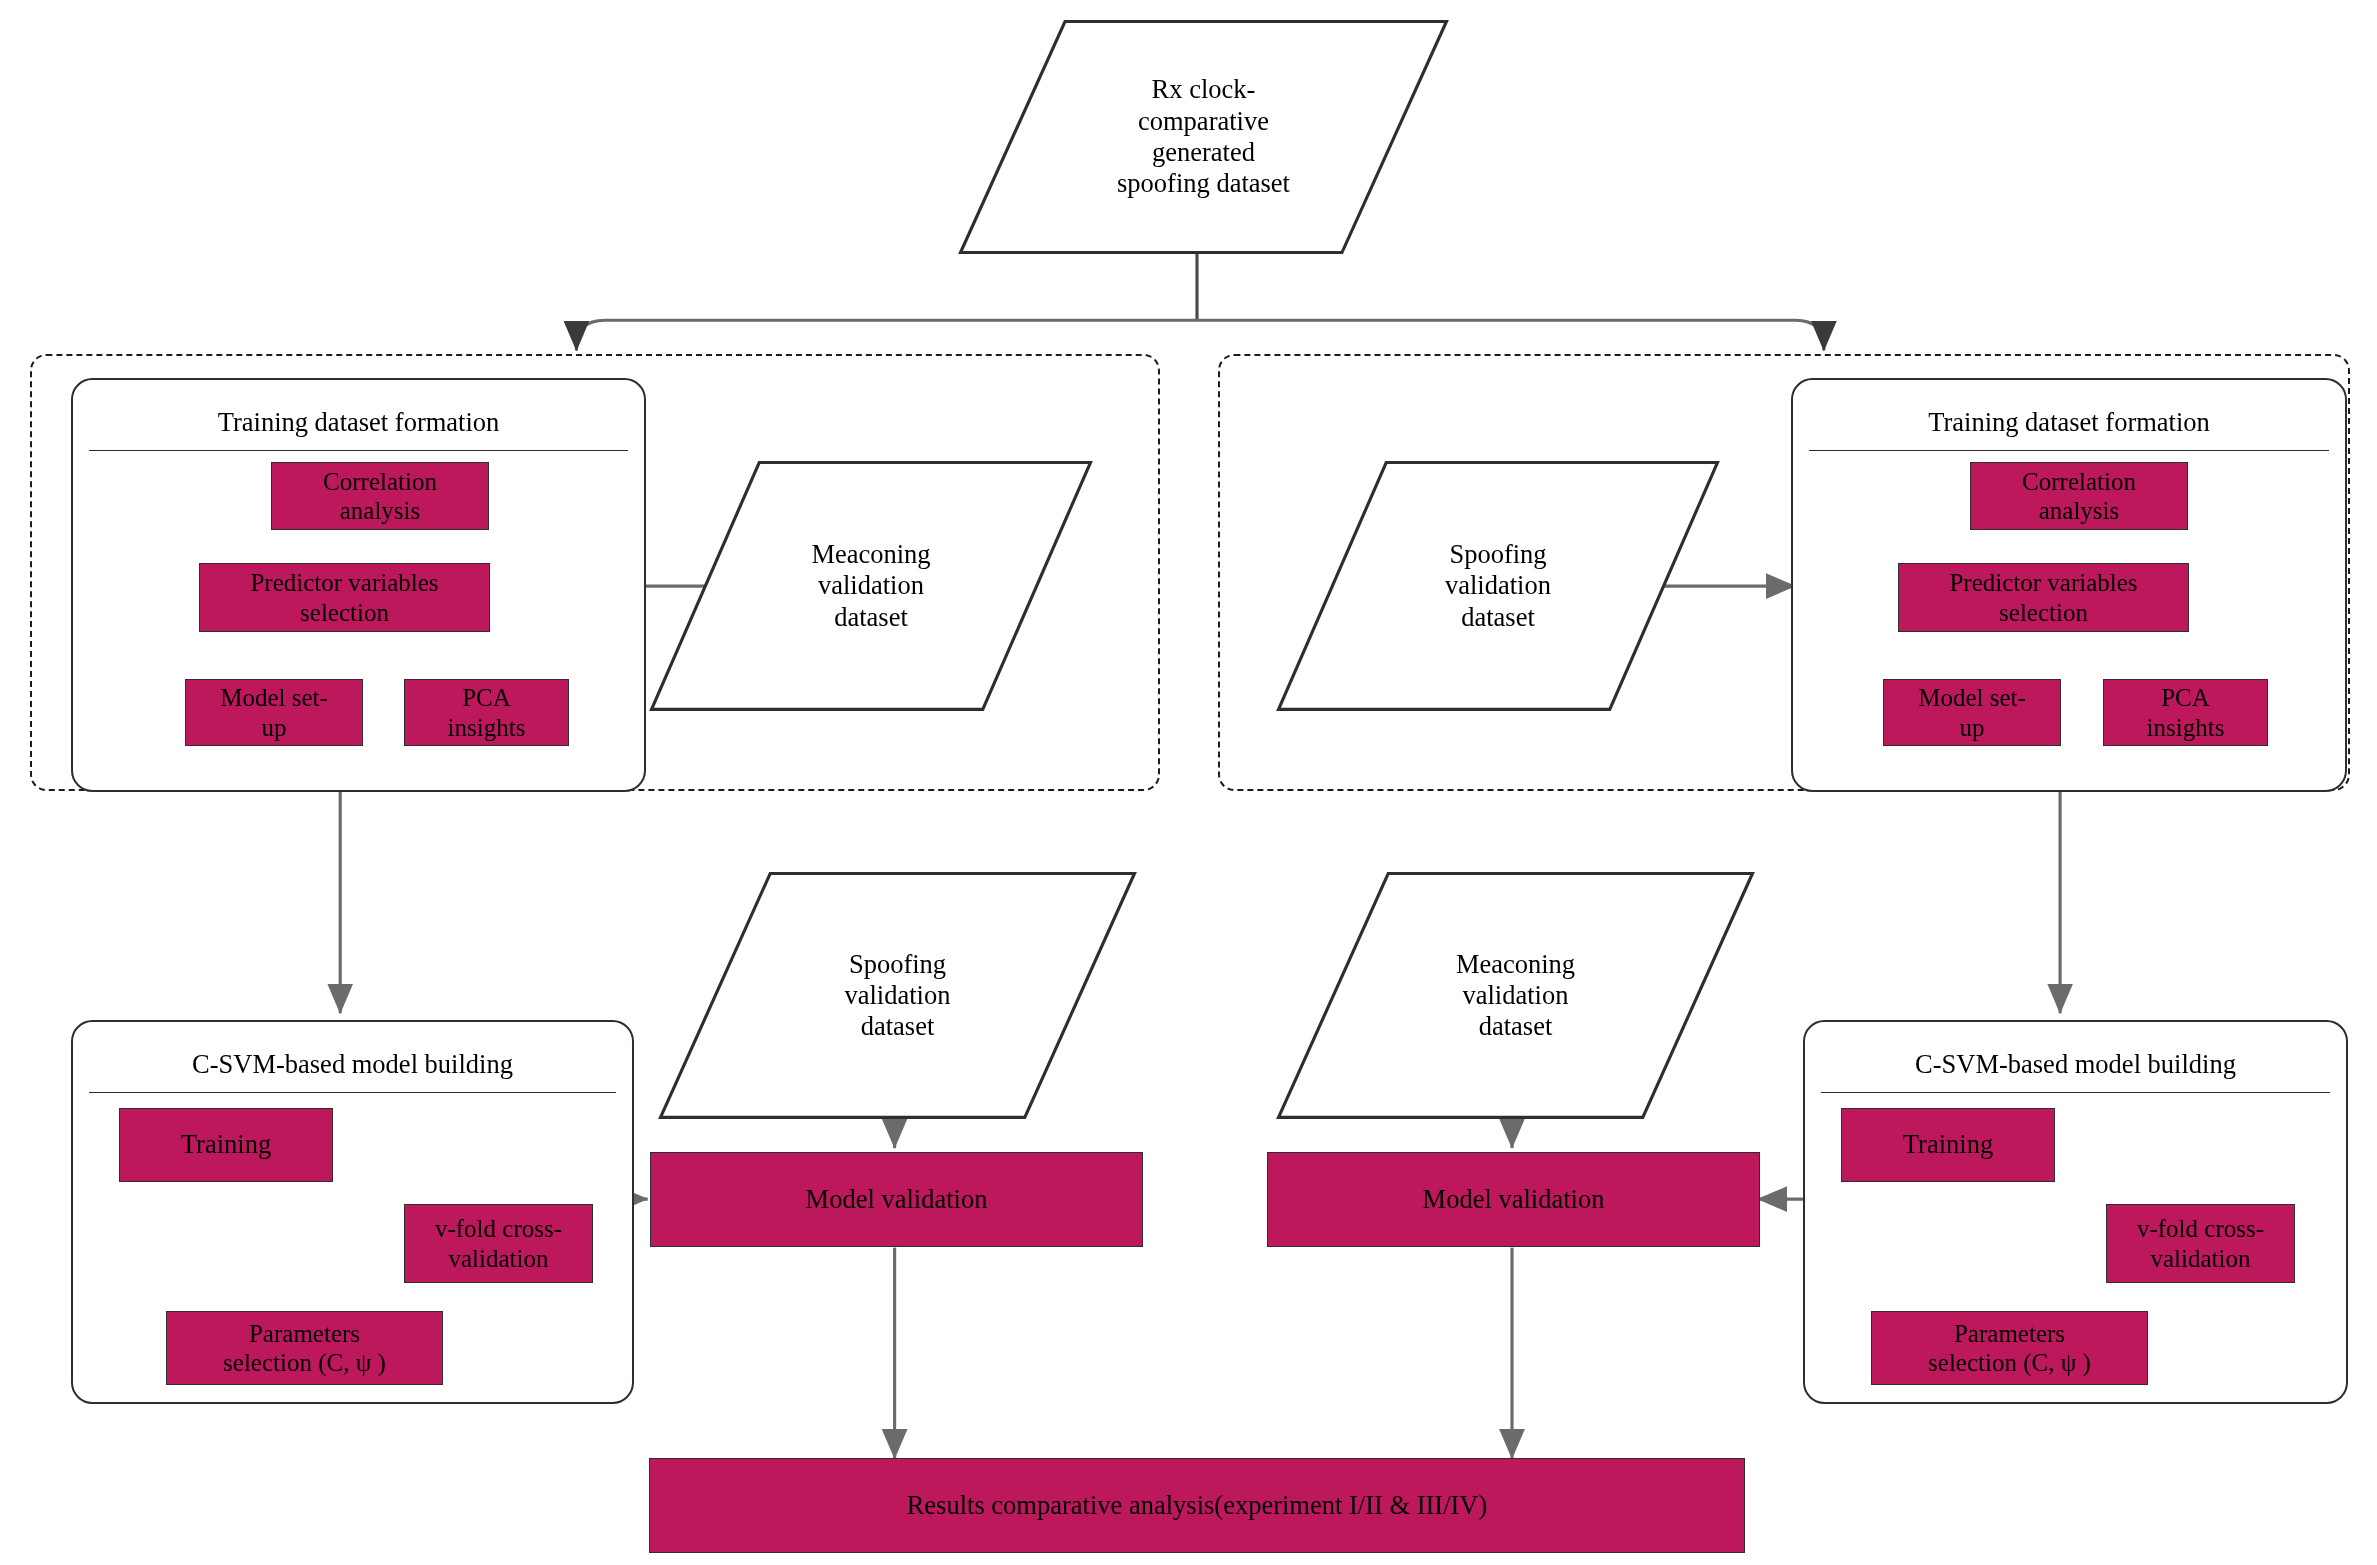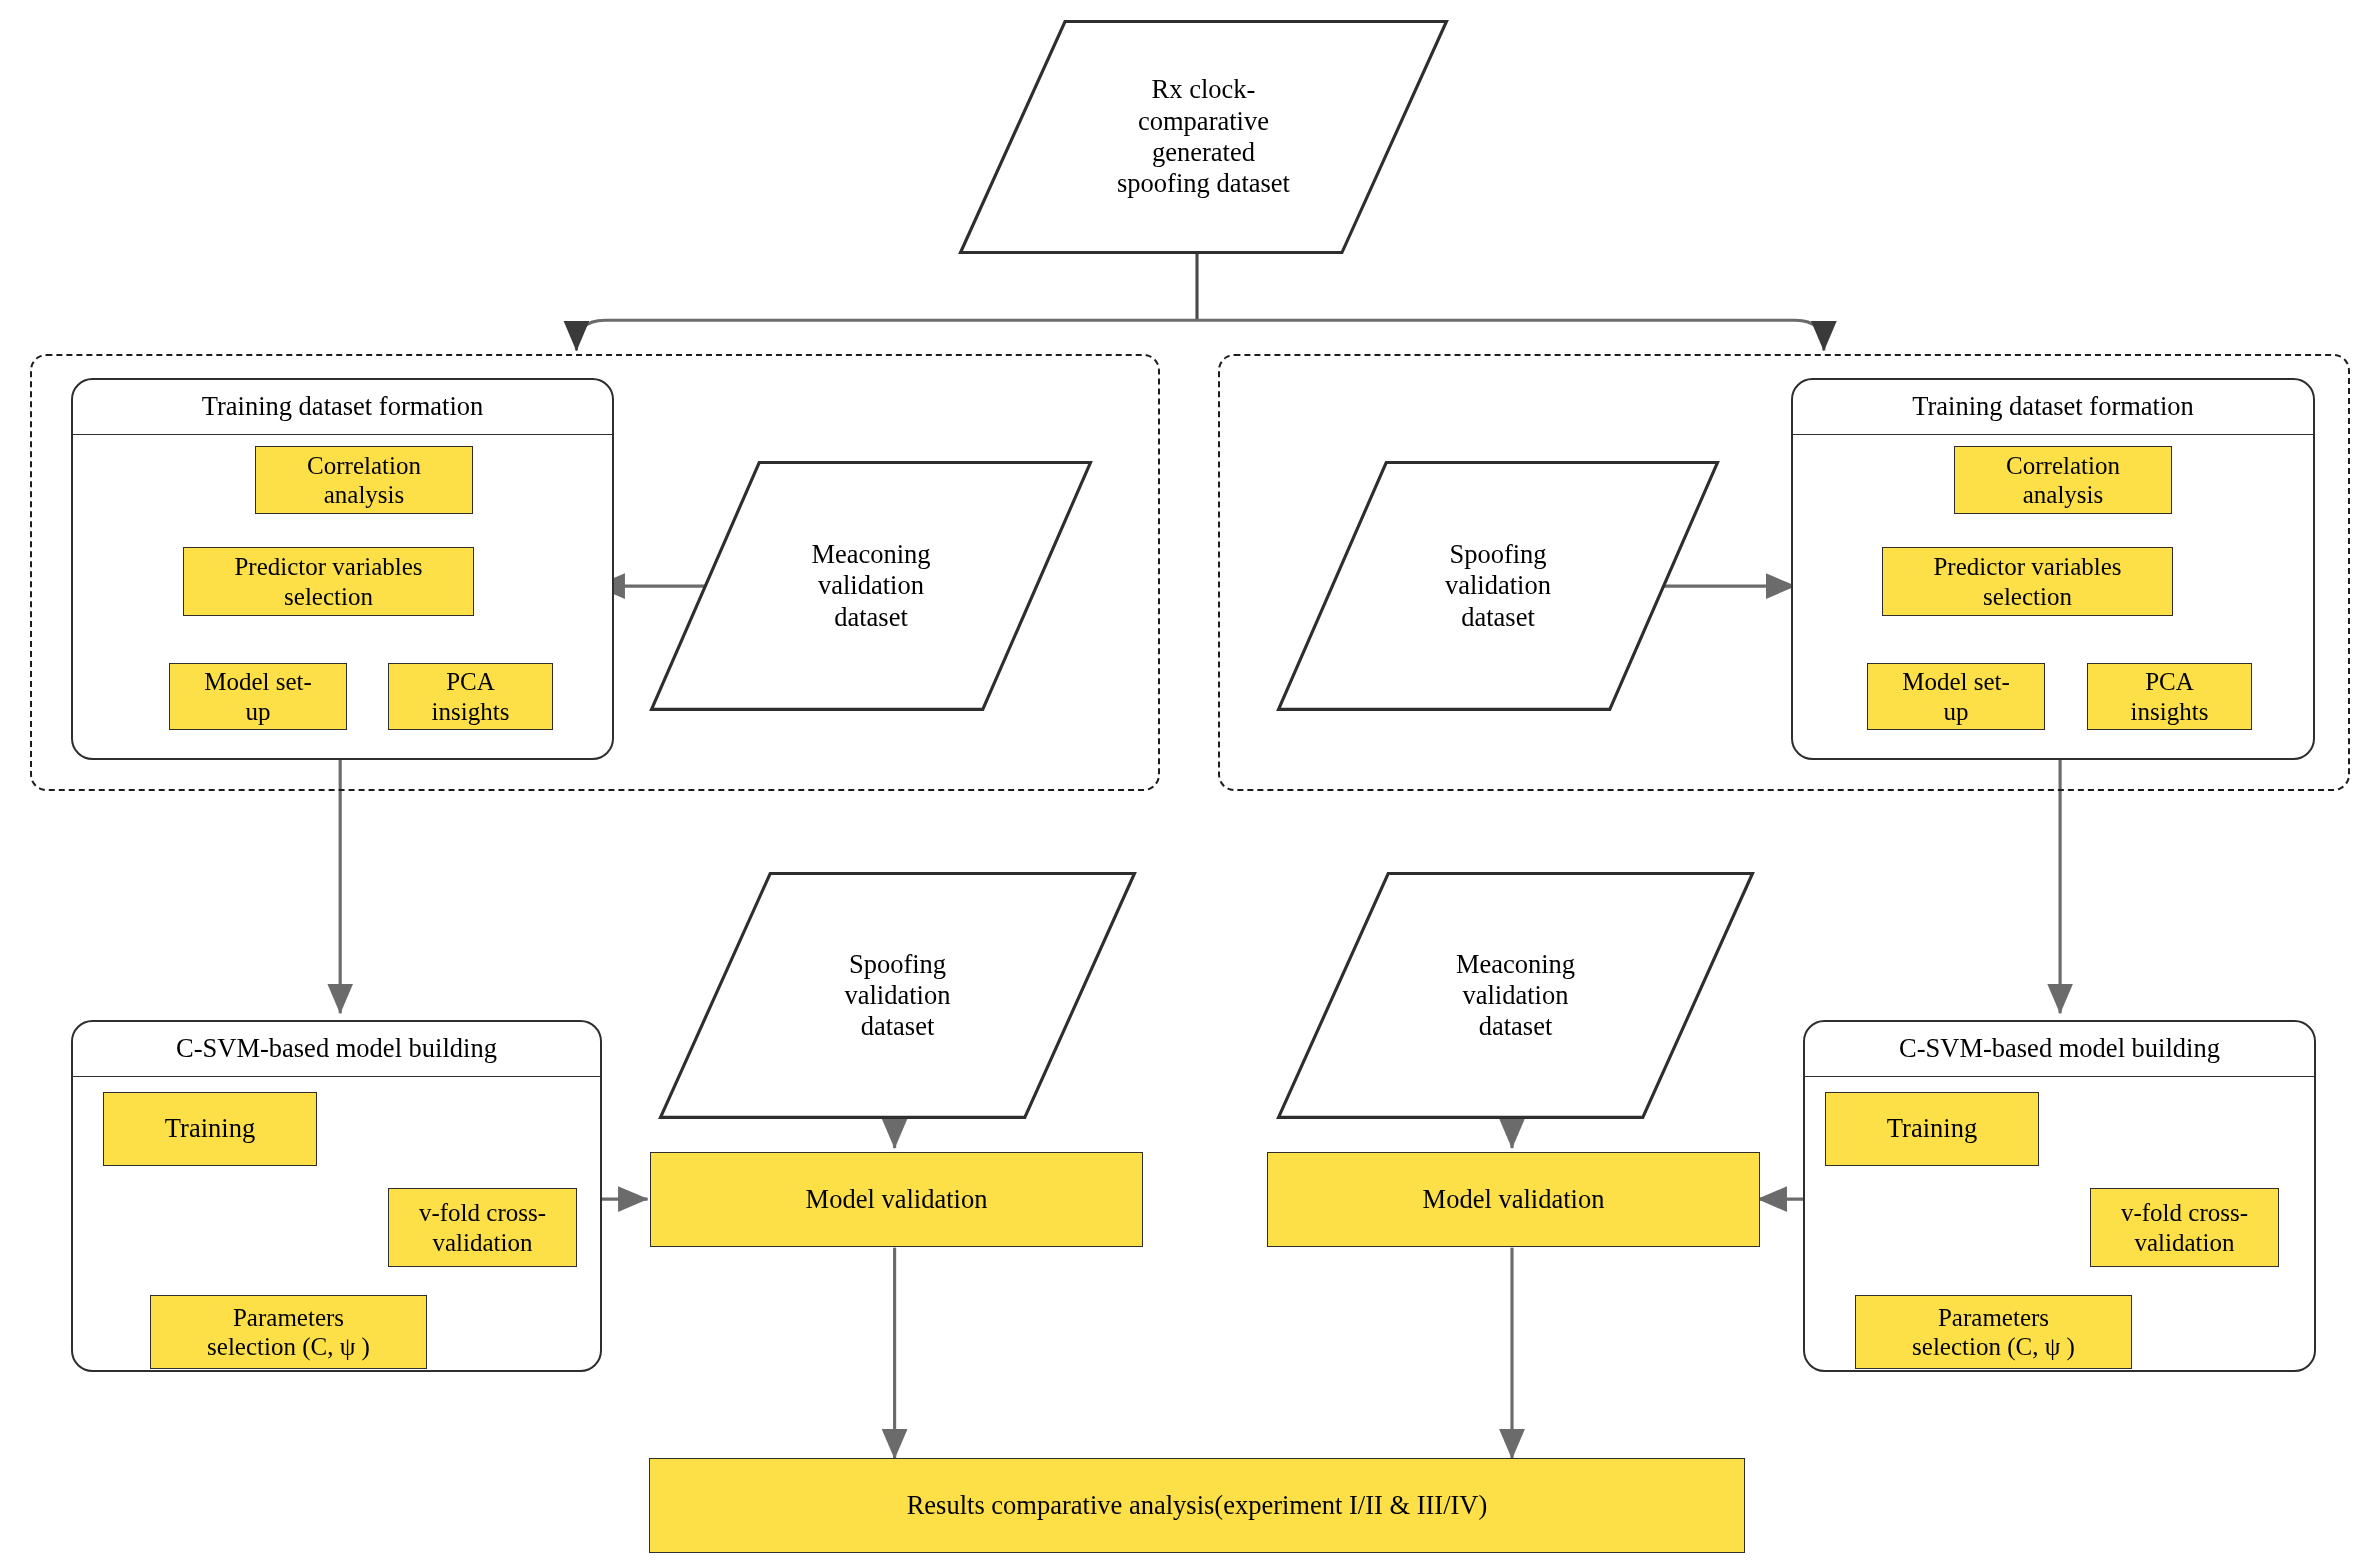--- a/index.html
+++ b/index.html
@@ -1,28 +1,28 @@
 <!DOCTYPE html>
 <html style="font-size:10px"><head>
 <meta charset="utf-8">
 <style>
   html,body{margin:0;padding:0;background:#ffffff;}
   body{font-family:"Liberation Serif",serif;color:#000;}
   #canvas{position:relative;width:2377px;height:1566px;background:#fff;overflow:hidden;}
   svg.layer{position:absolute;left:0;top:0;width:2377px;height:1566px;pointer-events:none;}
 
   .node{position:absolute;box-sizing:border-box;display:flex;align-items:center;
-        justify-content:center;text-align:center;background:#fde047;}
+        justify-content:center;text-align:center;background:#be185d;}
   .txt{display:block;line-height:1.18;}
 
   
   .rect{border:1.9px solid #2e2e2e;}
   
   .group{border:2.5px solid #2e2e2e;border-radius:21.4px;background:#fff;
-         display:block;padding:0;}
+         display:block;padding:16px;}
   .group > .ghead{height:54px;display:flex;align-items:center;justify-content:center;
                   border-bottom:1.9px solid #2e2e2e;}
   .group > .gbody{position:relative;}
   
   .dashed{border:2.5px dashed #1c1c1c;border-radius:16.4px;background:transparent;display:block;}
 
   
   .para{position:absolute;}
   .para .pshape{position:absolute;inset:0;}
   .para .plabel{position:absolute;inset:0;display:flex;align-items:center;

